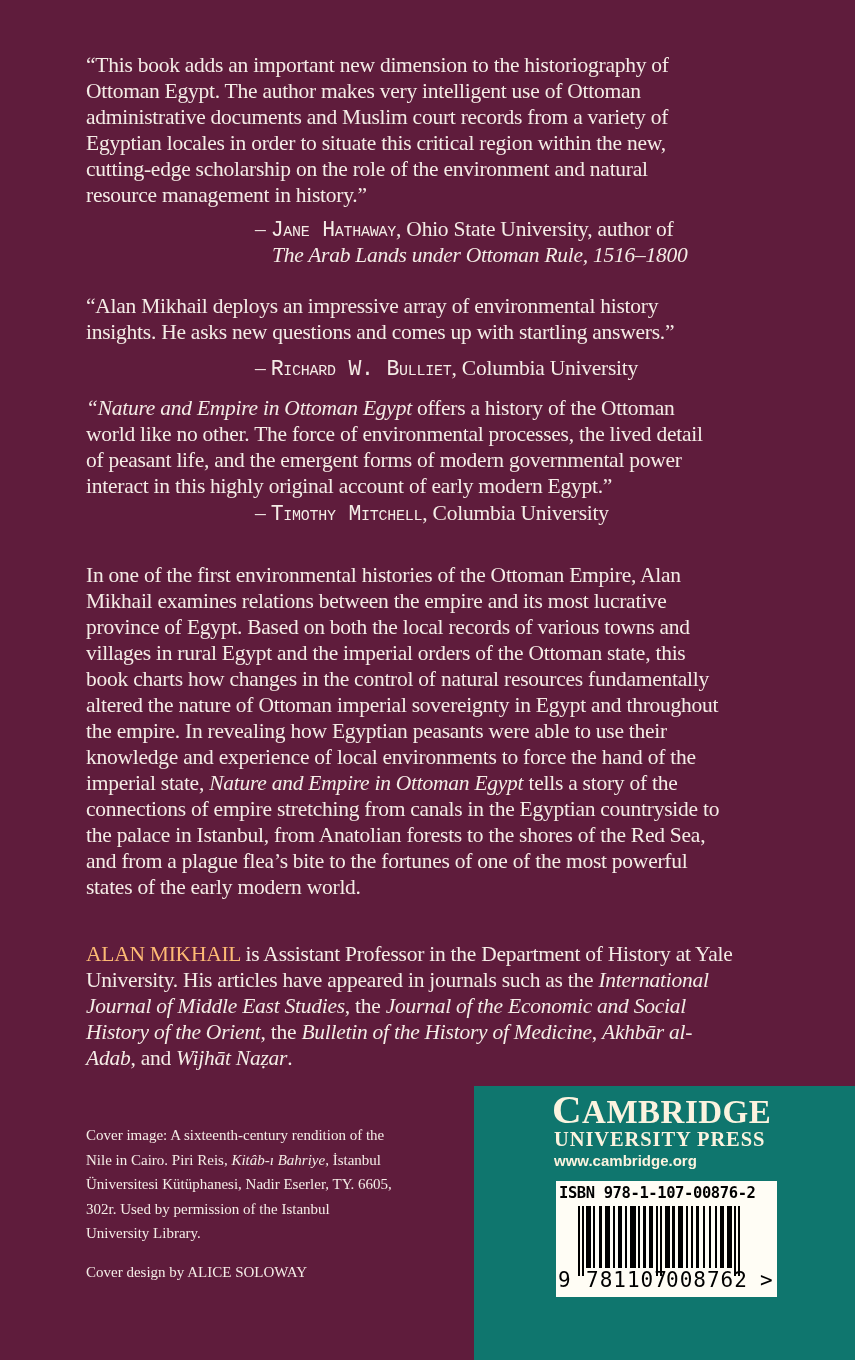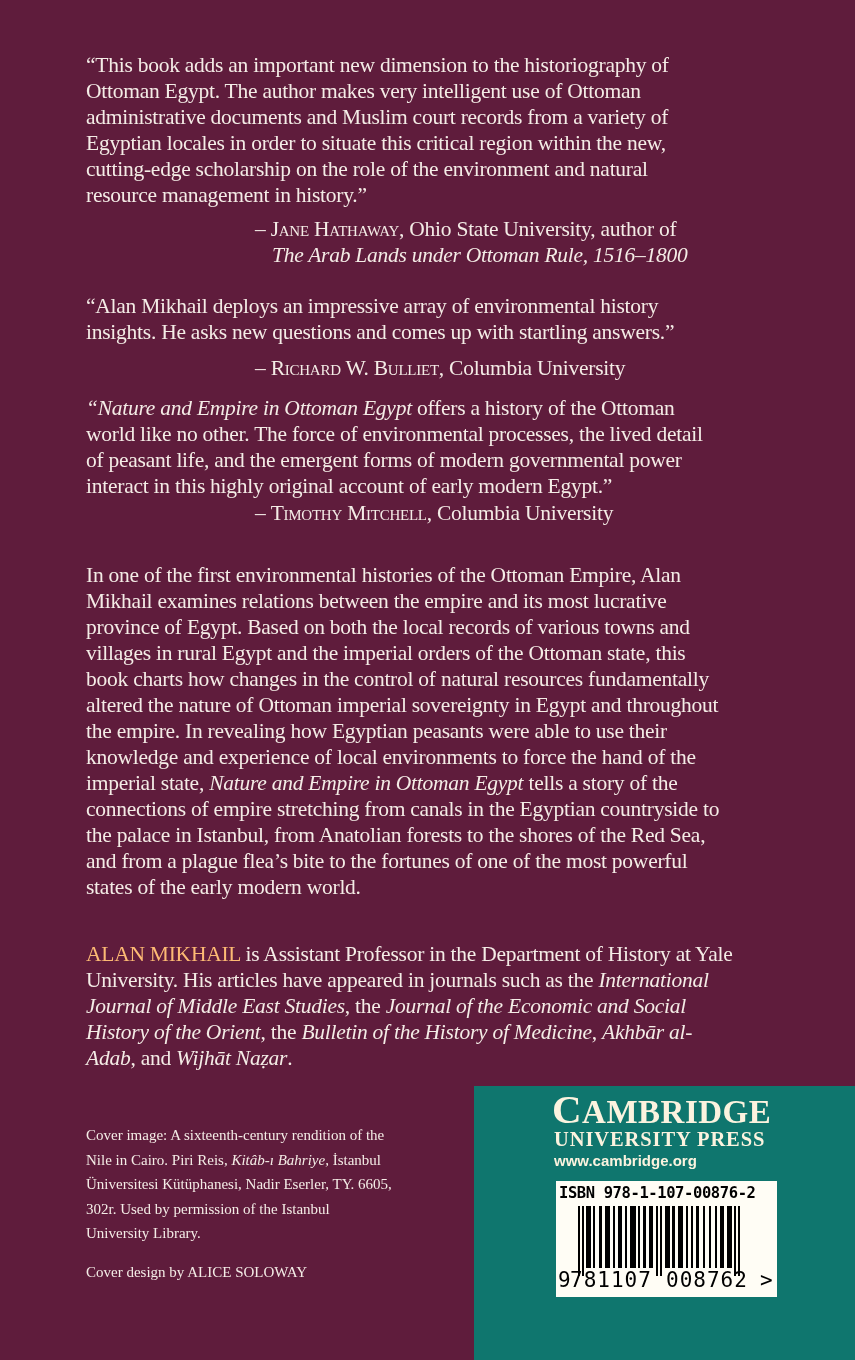--- a/index.html
+++ b/index.html
@@ -10,21 +10,21 @@
       color: #f4ece6;
       position: relative;
     }
     .page { position: absolute; left: 0; top: 0; width: 846px; height: 1360px; }
     .line {
       position: absolute; white-space: nowrap;
       font-size: 21.5px; line-height: 26px;
       letter-spacing: -0.25px;
     }
     .line .it { font-style: italic; }
-    .sc { font-variant: small-caps; }
+    .sc { font-variant: small-caps; font-family: Liberation Mono, monospace; }
     .gold-name { color: #fdba74; }
     .small {
       font-size: 15px; line-height: 24px; letter-spacing: 0;
     }
     .panel {
       position: absolute; left: 474px; top: 1086px; width: 381px; height: 274px;
       background: #0f766e;
     }
     .logo-cambridge {
       position: absolute; left: 78px; top: 6px;
@@ -184,20 +184,20 @@
             <rect x="131" y="0" width="2" height="62"></rect>
           <rect x="137" y="0" width="2" height="62"></rect>
             <rect x="142" y="0" width="4" height="62"></rect>
           <rect x="149" y="0" width="5" height="62"></rect>
           <rect x="156" y="0" width="2" height="70"></rect>
             <rect x="160" y="0" width="2" height="70"></rect>
         </g>
       </svg>
       <div class="barcode-digits">
         <span style="left:0;">9</span>
-        <span style="left:12px;letter-spacing:1px;">781107</span>
+        <span style="left:28px;letter-spacing:1px;">781107</span>
         <span style="left:108px;letter-spacing:1px;">008762</span>
         <span style="left:202px;">&gt;</span>
       </div>
     </div>
   </div>
 
 </div>
 
 </body></html>

